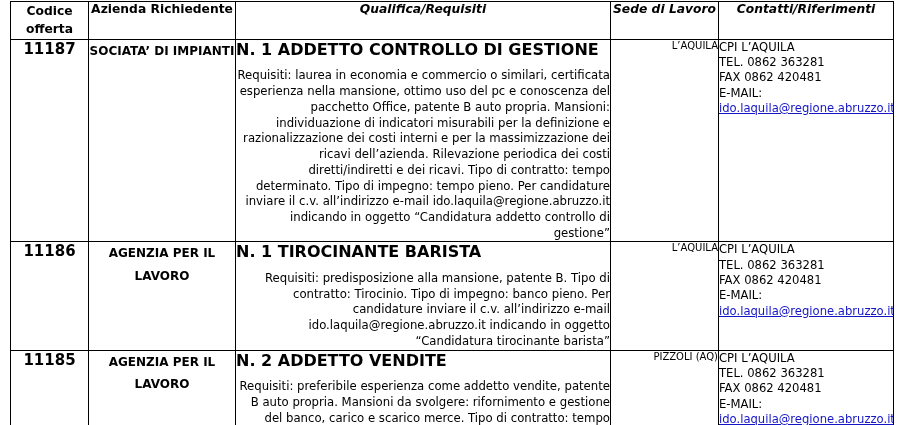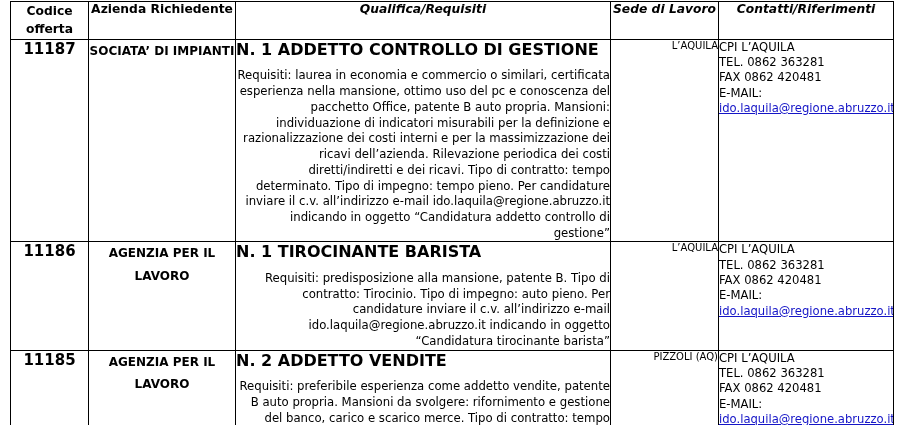--- a/index.html
+++ b/index.html
@@ -179,21 +179,21 @@
           <span class="cline">E-MAIL:</span>
           <a class="email-link" href="#">ido.laquila@regione.abruzzo.it</a>
         </td>
       </tr>
 
       <tr class="row-2">
         <td class="codice">11186</td>
         <td class="azienda">AGENZIA PER IL LAVORO</td>
         <td class="qualifica">
           <span class="job-title">N. 1 TIROCINANTE BARISTA</span>
-          <span class="job-desc">Requisiti: predisposizione alla mansione, patente B. Tipo di contratto: Tirocinio. Tipo di impegno: auto pieno. Per candidature inviare il c.v. all’indirizzo e-mail ido.laquila@regione.abruzzo.it indicando in oggetto “Candidatura tirocinante barista”</span>
+          <span class="job-desc">Requisiti: predisposizione alla mansione, patente B. Tipo di contratto: Tirocinio. Tipo di impegno: banco pieno. Per candidature inviare il c.v. all’indirizzo e-mail ido.laquila@regione.abruzzo.it indicando in oggetto “Candidatura tirocinante barista”</span>
         </td>
         <td class="sede">L’AQUILA</td>
         <td class="contatti">
           <span class="cline">CPI L’AQUILA</span>
           <span class="cline">TEL. 0862 363281</span>
           <span class="cline">FAX 0862 420481</span>
           <span class="cline">E-MAIL:</span>
           <a class="email-link" href="#">ido.laquila@regione.abruzzo.it</a>
         </td>
       </tr>

